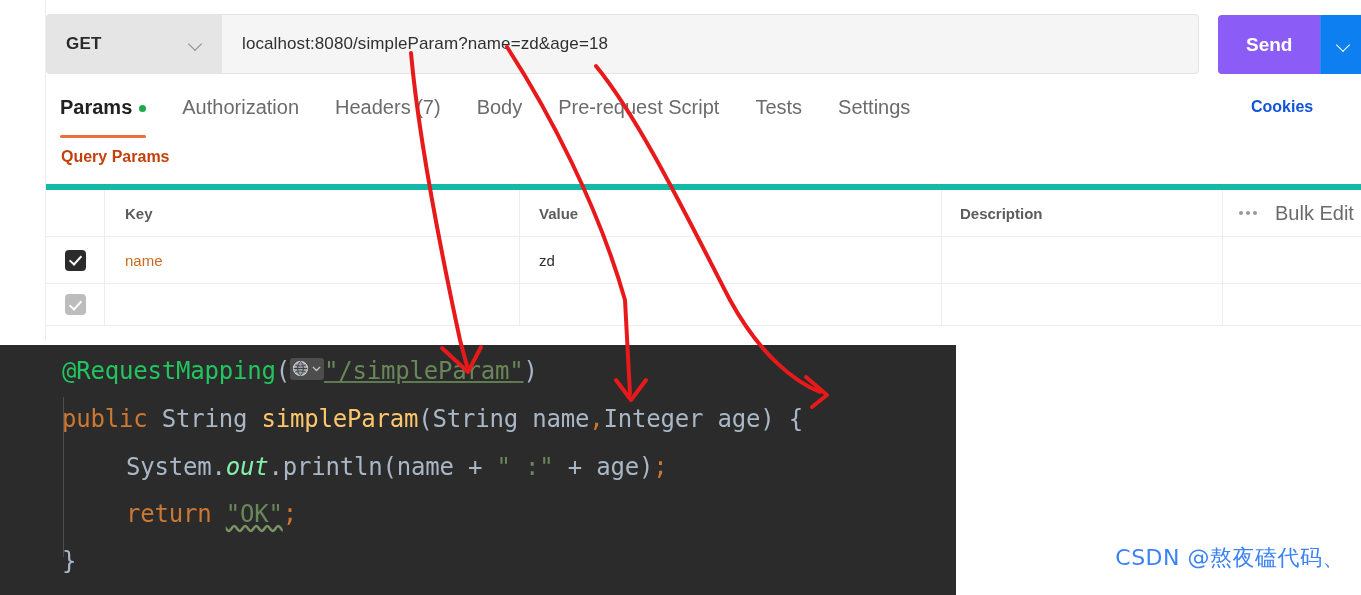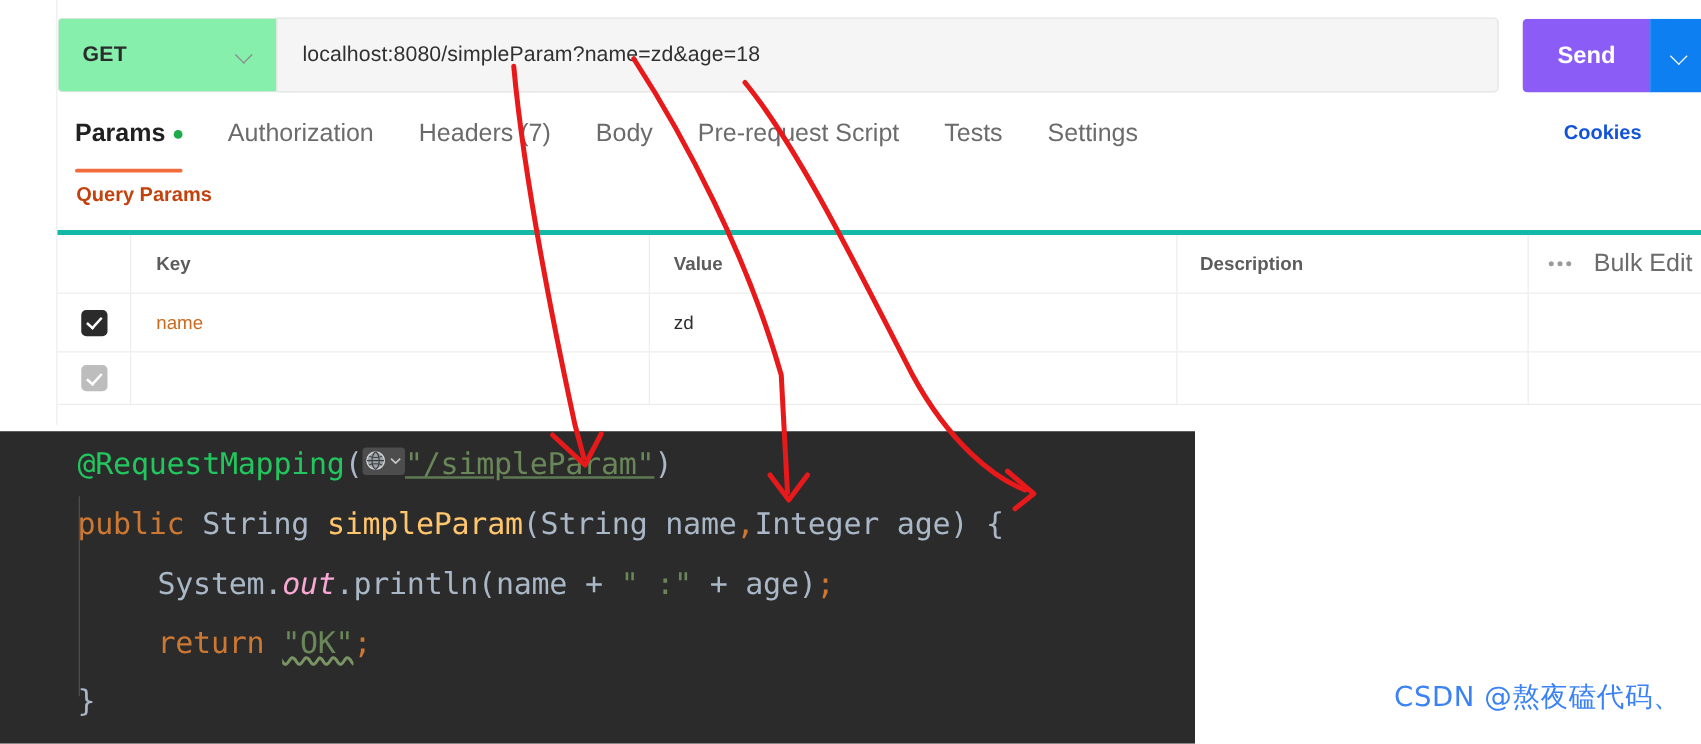--- a/index.html
+++ b/index.html
@@ -18,21 +18,21 @@
     position: absolute; left: 45px; top: 0; width: 1px; height: 340px;
     background: #ededed;
   }
 
   
   .request-bar {
     position: absolute; left: 46px; top: 14px; right: 0; height: 60px;
     display: flex; align-items: stretch;
   }
   .method-box {
-    width: 175px; background: #86efac; border: 1px solid #e4e4e4;
+    width: 175px; background: #e5e5e5; border: 1px solid #e4e4e4;
     border-right: none;
     border-radius: 4px 0 0 4px;
     display: flex; align-items: center; justify-content: space-between;
     padding: 0 18px 0 19px;
   }
   .method-label {
     font-size: 17px; font-weight: bold; color: #2b2b2b; letter-spacing: .2px;
   }
   .chev {
     width: 14px; height: 14px; position: relative; flex: none;
@@ -95,21 +95,21 @@
   }
 
   
   .section-title {
     position: absolute; left: 61px; top: 148px;
     font-size: 16px; font-weight: bold; color: #c2410c;
   }
 
   .ptable {
     position: absolute; left: 46px; top: 184px; right: 0;
-    border-top: 4px solid #14b8a6;
+    border-top: 6px solid #14b8a6;
   }
   .prow { display: flex; align-items: stretch; border-bottom: 1px solid #ededed; }
   .prow.header { height: 47px; }
   .prow.body-row { height: 47px; }
   .prow.empty-row { height: 42px; }
 
   .cell { display: flex; align-items: center; border-right: 1px solid #ededed; }
   .c-check { width: 59px; justify-content: center; border-right: 1px solid #ededed; }
   .c-key { width: 415px; padding-left: 20px; }
   .c-val { width: 422px; padding-left: 19px; }
@@ -156,21 +156,21 @@
   .l3 { top: 108px; left: 126px; }
   .l4 { top: 155px; left: 126px; }
   .l5 { top: 202px; left: 62px; }
 
   .t-anno   { color: #22c55e; }
   .t-kw     { color: #cc7832; }
   .t-type   { color: #a9b7c6; }
   .t-meth   { color: #ffc66d; }
   .t-plain  { color: #a9b7c6; }
   .t-str    { color: #6a8759; }
-  .t-static { color: #f9a8d4; font-style: italic; }
+  .t-static { color: #86efac; font-style: italic; }
   .t-comma  { color: #cc7832; }
   .t-semi   { color: #cc7832; }
   .t-punc   { color: #a9b7c6; }
 
   .ulink { text-decoration: underline; text-decoration-color: #5d7a52; }
   .squiggle {
     text-decoration: underline;
     text-decoration-style: wavy;
     text-decoration-color: #7a9464;
     text-underline-offset: 3px;

